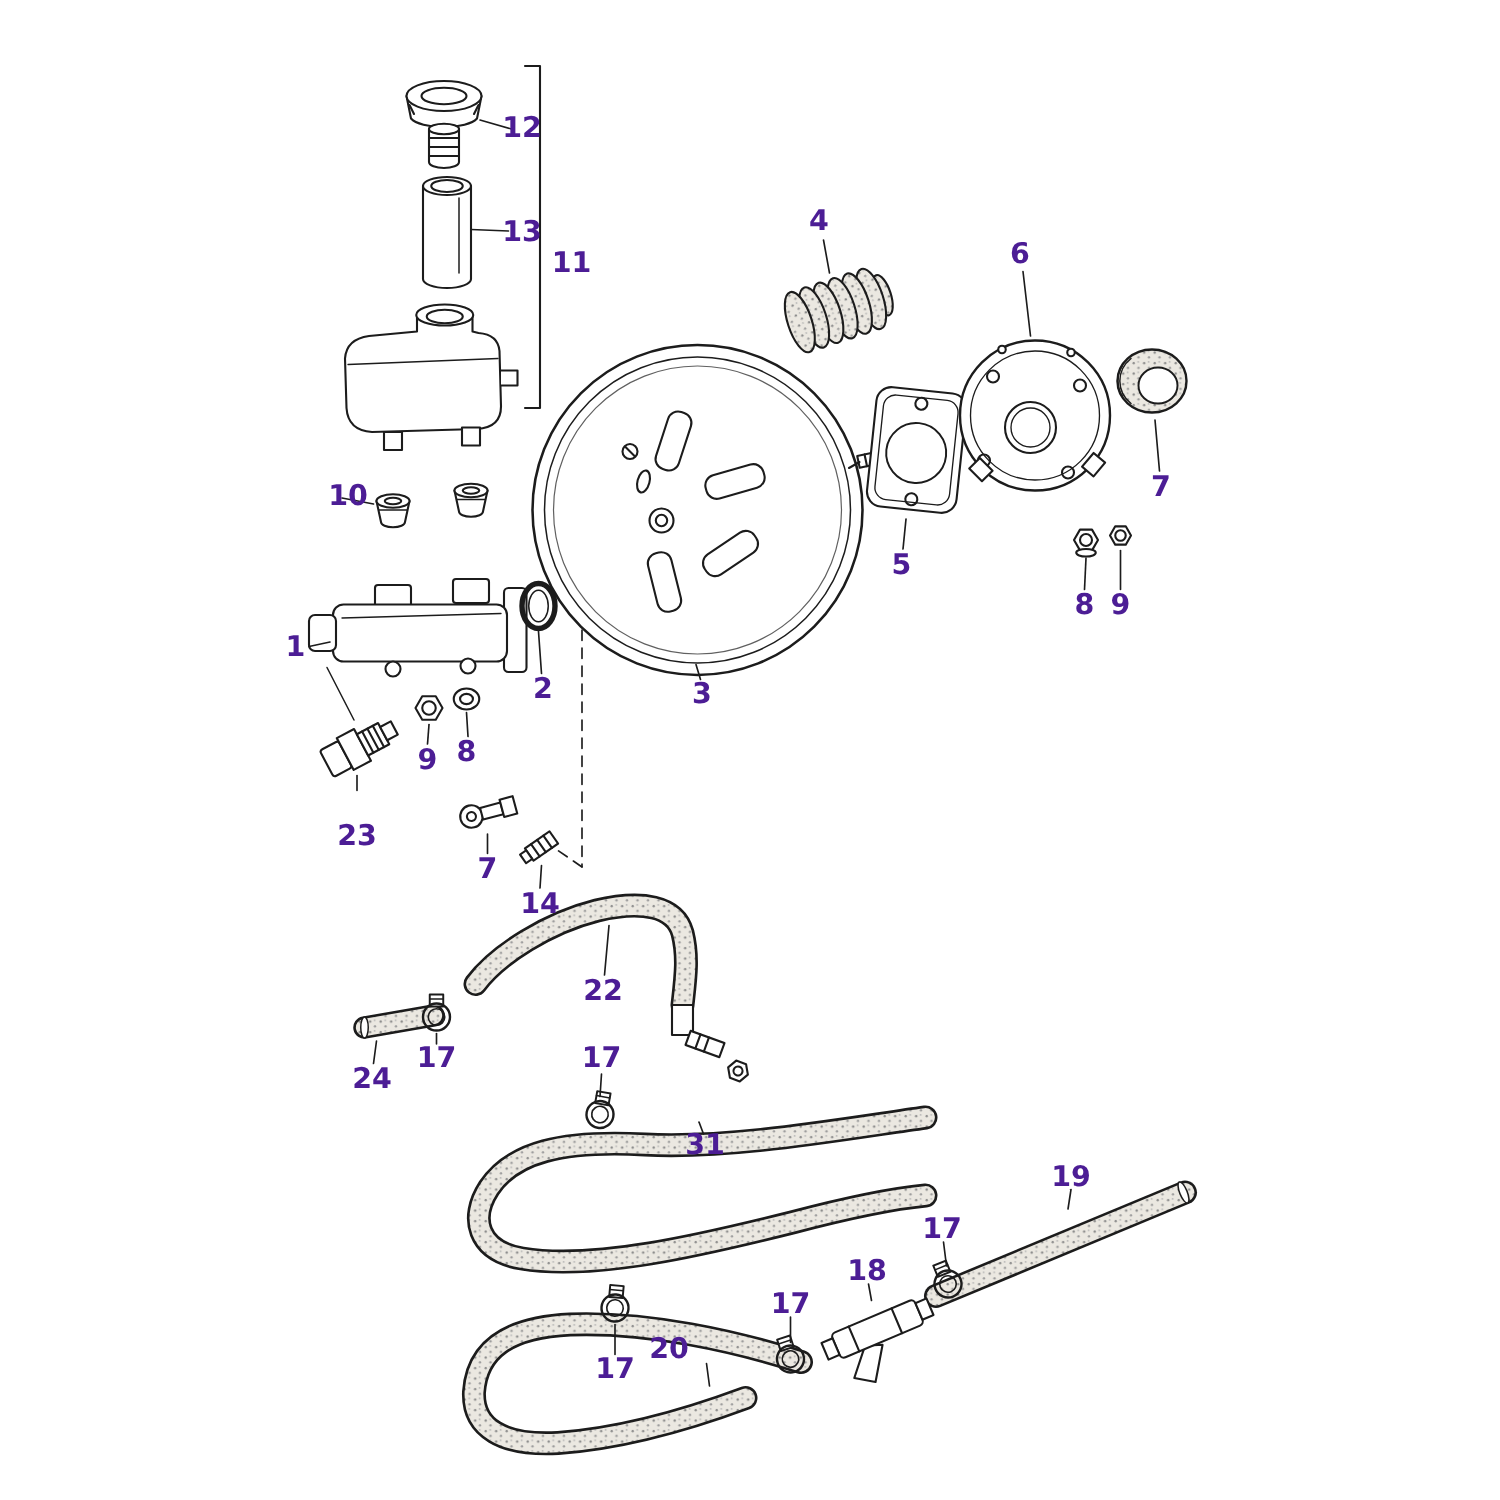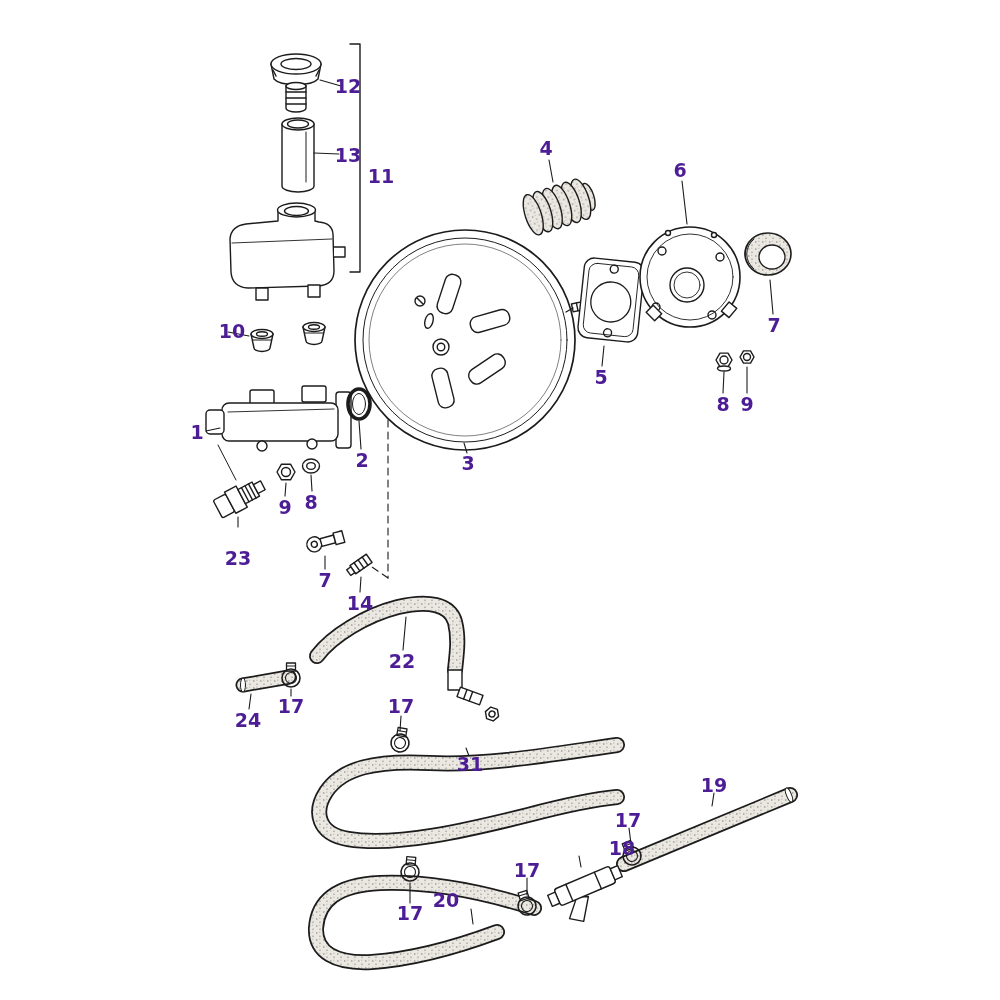--- a/index.html
+++ b/index.html
@@ -355,18 +355,18 @@
   <div class="lbl" style="left:311px; top:502px;">8</div>
   <div class="lbl" style="left:325px; top:580px;">7</div>
   <div class="lbl" style="left:360px; top:603px;">14</div>
   <div class="lbl" style="left:402px; top:661px;">22</div>
   <div class="lbl" style="left:248px; top:720px;">24</div>
   <div class="lbl" style="left:291px; top:706px;">17</div>
   <div class="lbl" style="left:401px; top:706px;">17</div>
   <div class="lbl" style="left:470px; top:764px;">31</div>
   <div class="lbl" style="left:628px; top:820px;">17</div>
   <div class="lbl" style="left:714px; top:785px;text-align:center;">19</div>
-  <div class="lbl" style="left:578px; top:848px;margin-left:44px;">18</div>
+  <div class="lbl" style="left:578px; top:848px;">18</div>
   <div class="lbl" style="left:527px; top:870px;">17</div>
   <div class="lbl" style="left:410px; top:913px;">17</div>
   <div class="lbl" style="left:446px; top:900px;">20</div>
 
 </div>
 
 </body></html>

